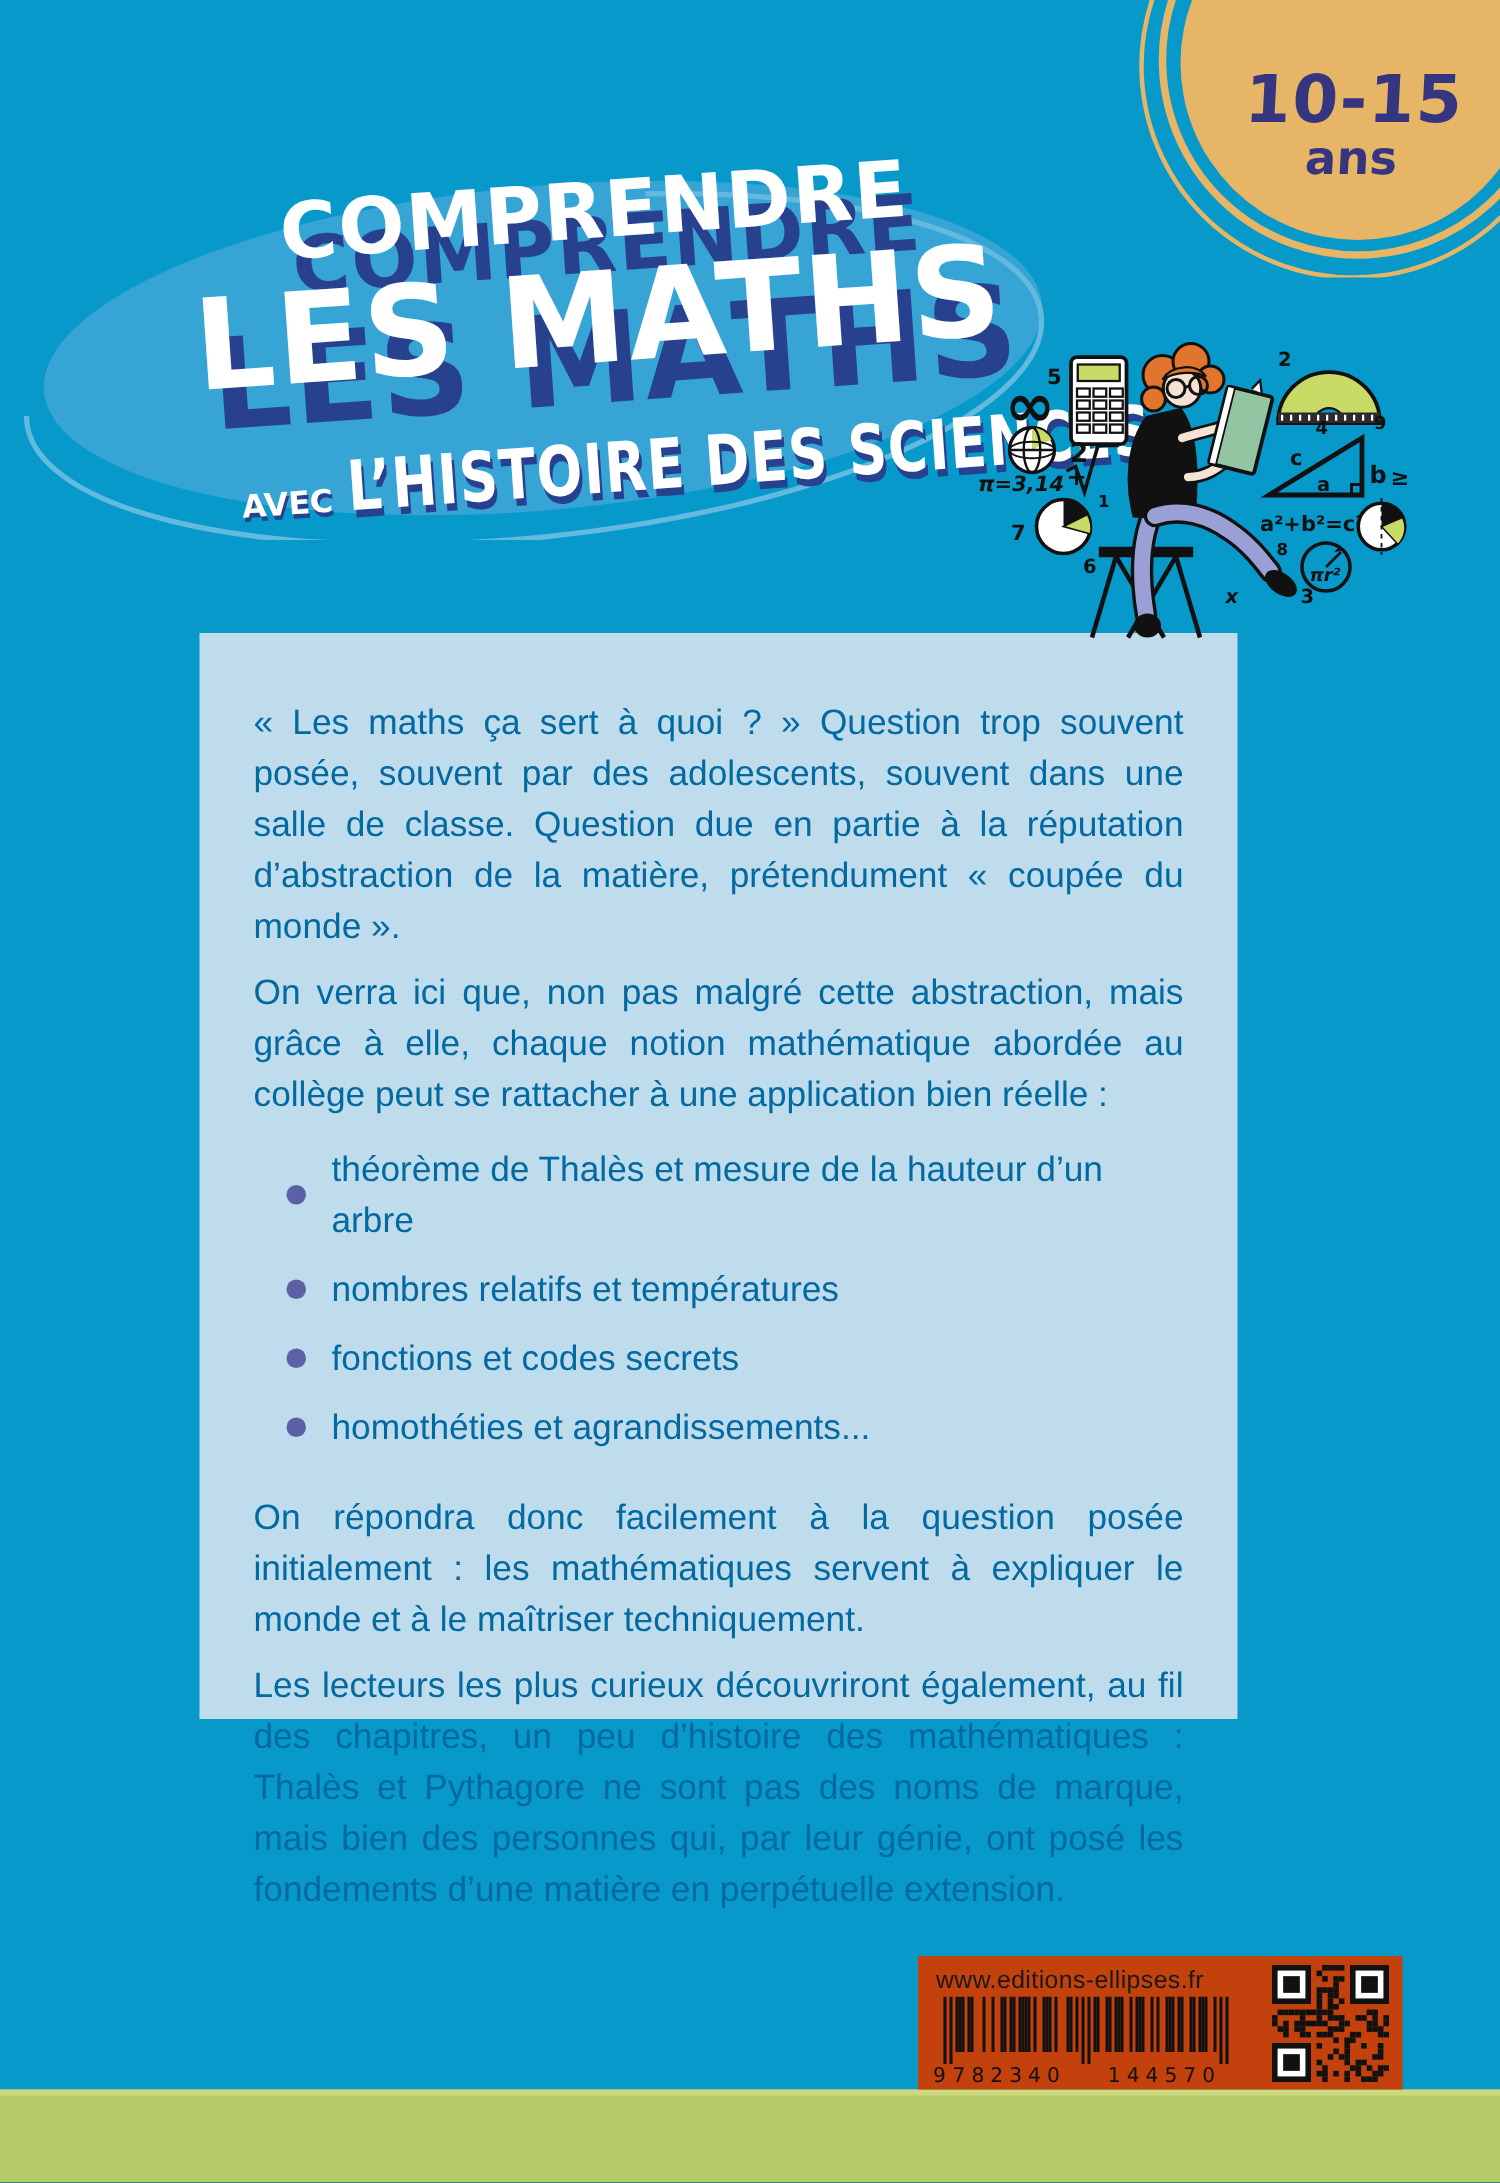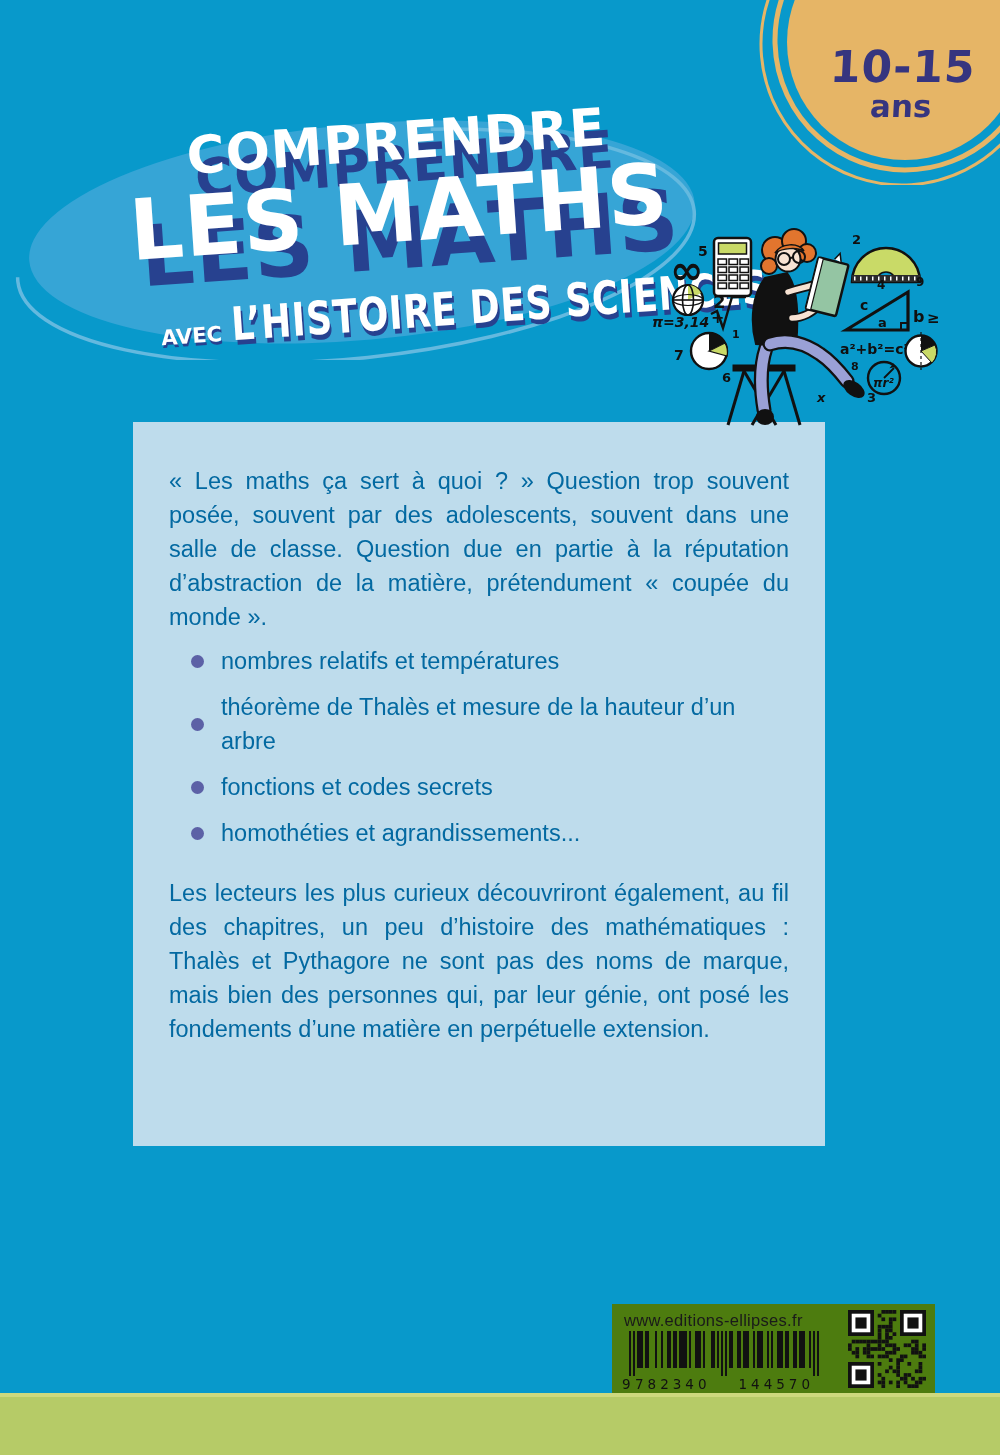--- a/index.html
+++ b/index.html
@@ -46,21 +46,21 @@
     font-size:23.5px; line-height:34px; text-align:justify;
   }
   .panel p{margin:0 0 10px 0;}
   .panel p.space-after{margin-bottom:16px;}
   .panel ul{list-style:none; margin:6px 0 26px 0; padding:0 0 0 22px;}
   .panel li{display:flex; align-items:center; gap:17px; margin-bottom:12px; text-align:left;}
   .dot{width:13px; height:13px; border-radius:50%; background:#5c61a6; flex:none;}
   
   .footer-box{
     position:absolute; left:612px; top:1304px; width:323px; height:89px;
-    background:#4d7c0f; z-index:4; box-sizing:border-box; padding:5px 8px 4px 10px;
+    background:#c2410c; z-index:4; box-sizing:border-box; padding:5px 8px 4px 10px;
     display:flex; flex-direction:row; gap:6px;
   }
   .footer-left{width:220px; display:flex; flex-direction:column;}
   .website{font-size:16.5px; color:#1a1a1a; letter-spacing:0.3px; margin:2px 0 1px 2px; white-space:nowrap;}
   .barcode-wrap{position:relative; flex:1;}
   .barcode-svg{display:block;}
   .isbn-digits{display:flex; font-size:13.5px; color:#111; margin-top:-1px; font-family:"DejaVu Sans", sans-serif;}
   .isbn-digits .d0{width:13px;}
   .isbn-digits .dg{flex:1; text-align:left; letter-spacing:4px;}
   .qr{width:78px; height:78px; margin-top:1px;}
@@ -215,38 +215,40 @@
       <path d="M273,125 L273,109.5 A15.5,15.5 0 0 1 287,119 Z" fill="#111"></path>
       <path d="M273,125 L287,119 A15.5,15.5 0 0 1 284,137 Z" fill="#c9da67" stroke="#111" stroke-width="1"></path>
       <line x1="273" y1="106" x2="273" y2="144" stroke="#111" stroke-width="1.2" stroke-dasharray="3 3"></line>
     </g>
     <text x="219" y="176" font-size="13">3</text>
     <text x="169" y="176" font-size="13" font-style="italic">x</text>
   </svg>
 
   <div class="panel">
     <p>« Les maths ça sert à quoi ? » Question trop souvent posée, souvent par des adolescents, souvent dans une salle de classe. Question due en partie à la réputation d’abstraction de la matière, prétendument « coupée du monde ».</p>
+    <p class="space-after">On verra ici que, non pas malgré cette abstraction, mais grâce à elle, chaque notion mathématique abordée au collège peut se rattacher à une application bien réelle :</p>
     <ul>
       <li>
           <span class="dot"></span>
-          <span>nombres relatifs et températures</span>
+          <span>théorème de Thalès et mesure de la hauteur d’un arbre</span>
         </li>
       <li>
           <span class="dot"></span>
-          <span>théorème de Thalès et mesure de la hauteur d’un arbre</span>
+          <span>nombres relatifs et températures</span>
         </li>
       <li>
           <span class="dot"></span>
           <span>fonctions et codes secrets</span>
         </li>
       <li>
           <span class="dot"></span>
           <span>homothéties et agrandissements...</span>
         </li>
     </ul>
+    <p>On répondra donc facilement à la question posée initialement : les mathématiques servent à expliquer le monde et à le maîtriser techniquement.</p>
     <p>Les lecteurs les plus curieux découvriront également, au fil des chapitres, un peu d’histoire des mathématiques : Thalès et Pythagore ne sont pas des noms de marque, mais bien des personnes qui, par leur génie, ont posé les fondements d’une matière en perpétuelle extension.</p>
   </div>
 
   <div class="footer-box">
     <div class="footer-left">
       <div class="website">www.editions-ellipses.fr</div>
       <div class="barcode-wrap">
         <svg id="barcode-svg" class="barcode-svg" width="204" height="46">
             <rect x="7" y="0" width="2" height="45" fill="#111"></rect>
             <rect x="11" y="0" width="2" height="45" fill="#111"></rect>

